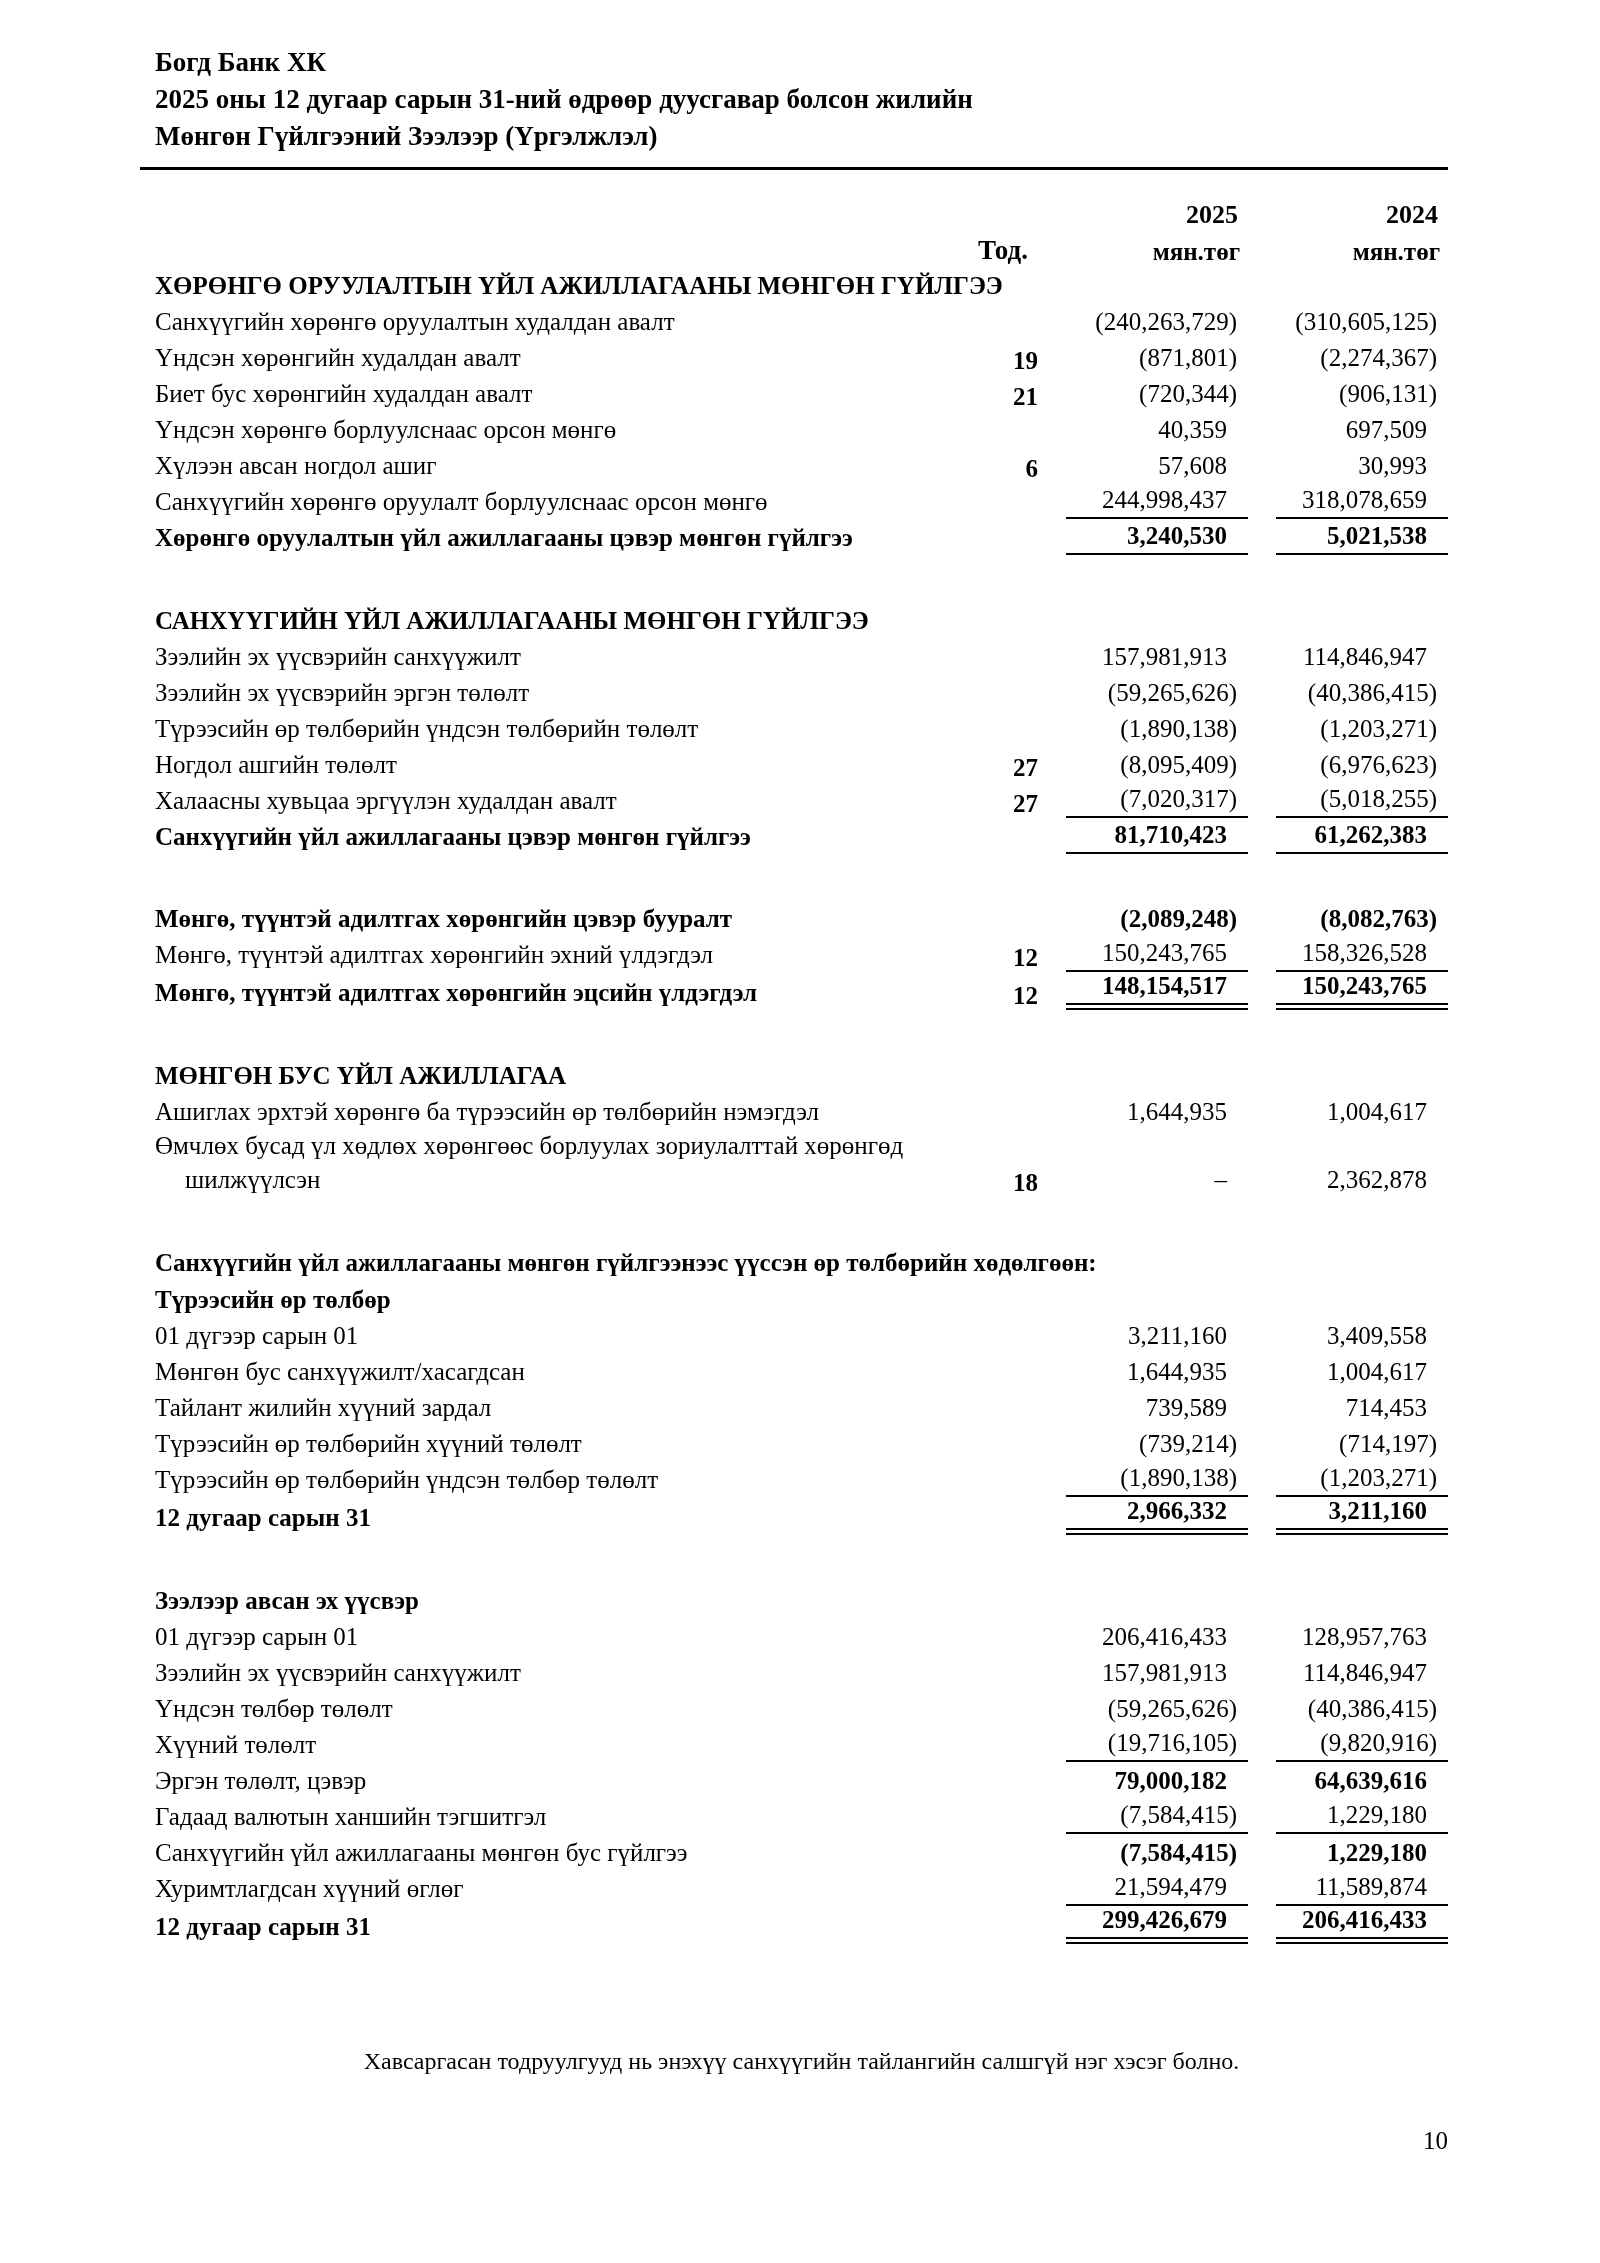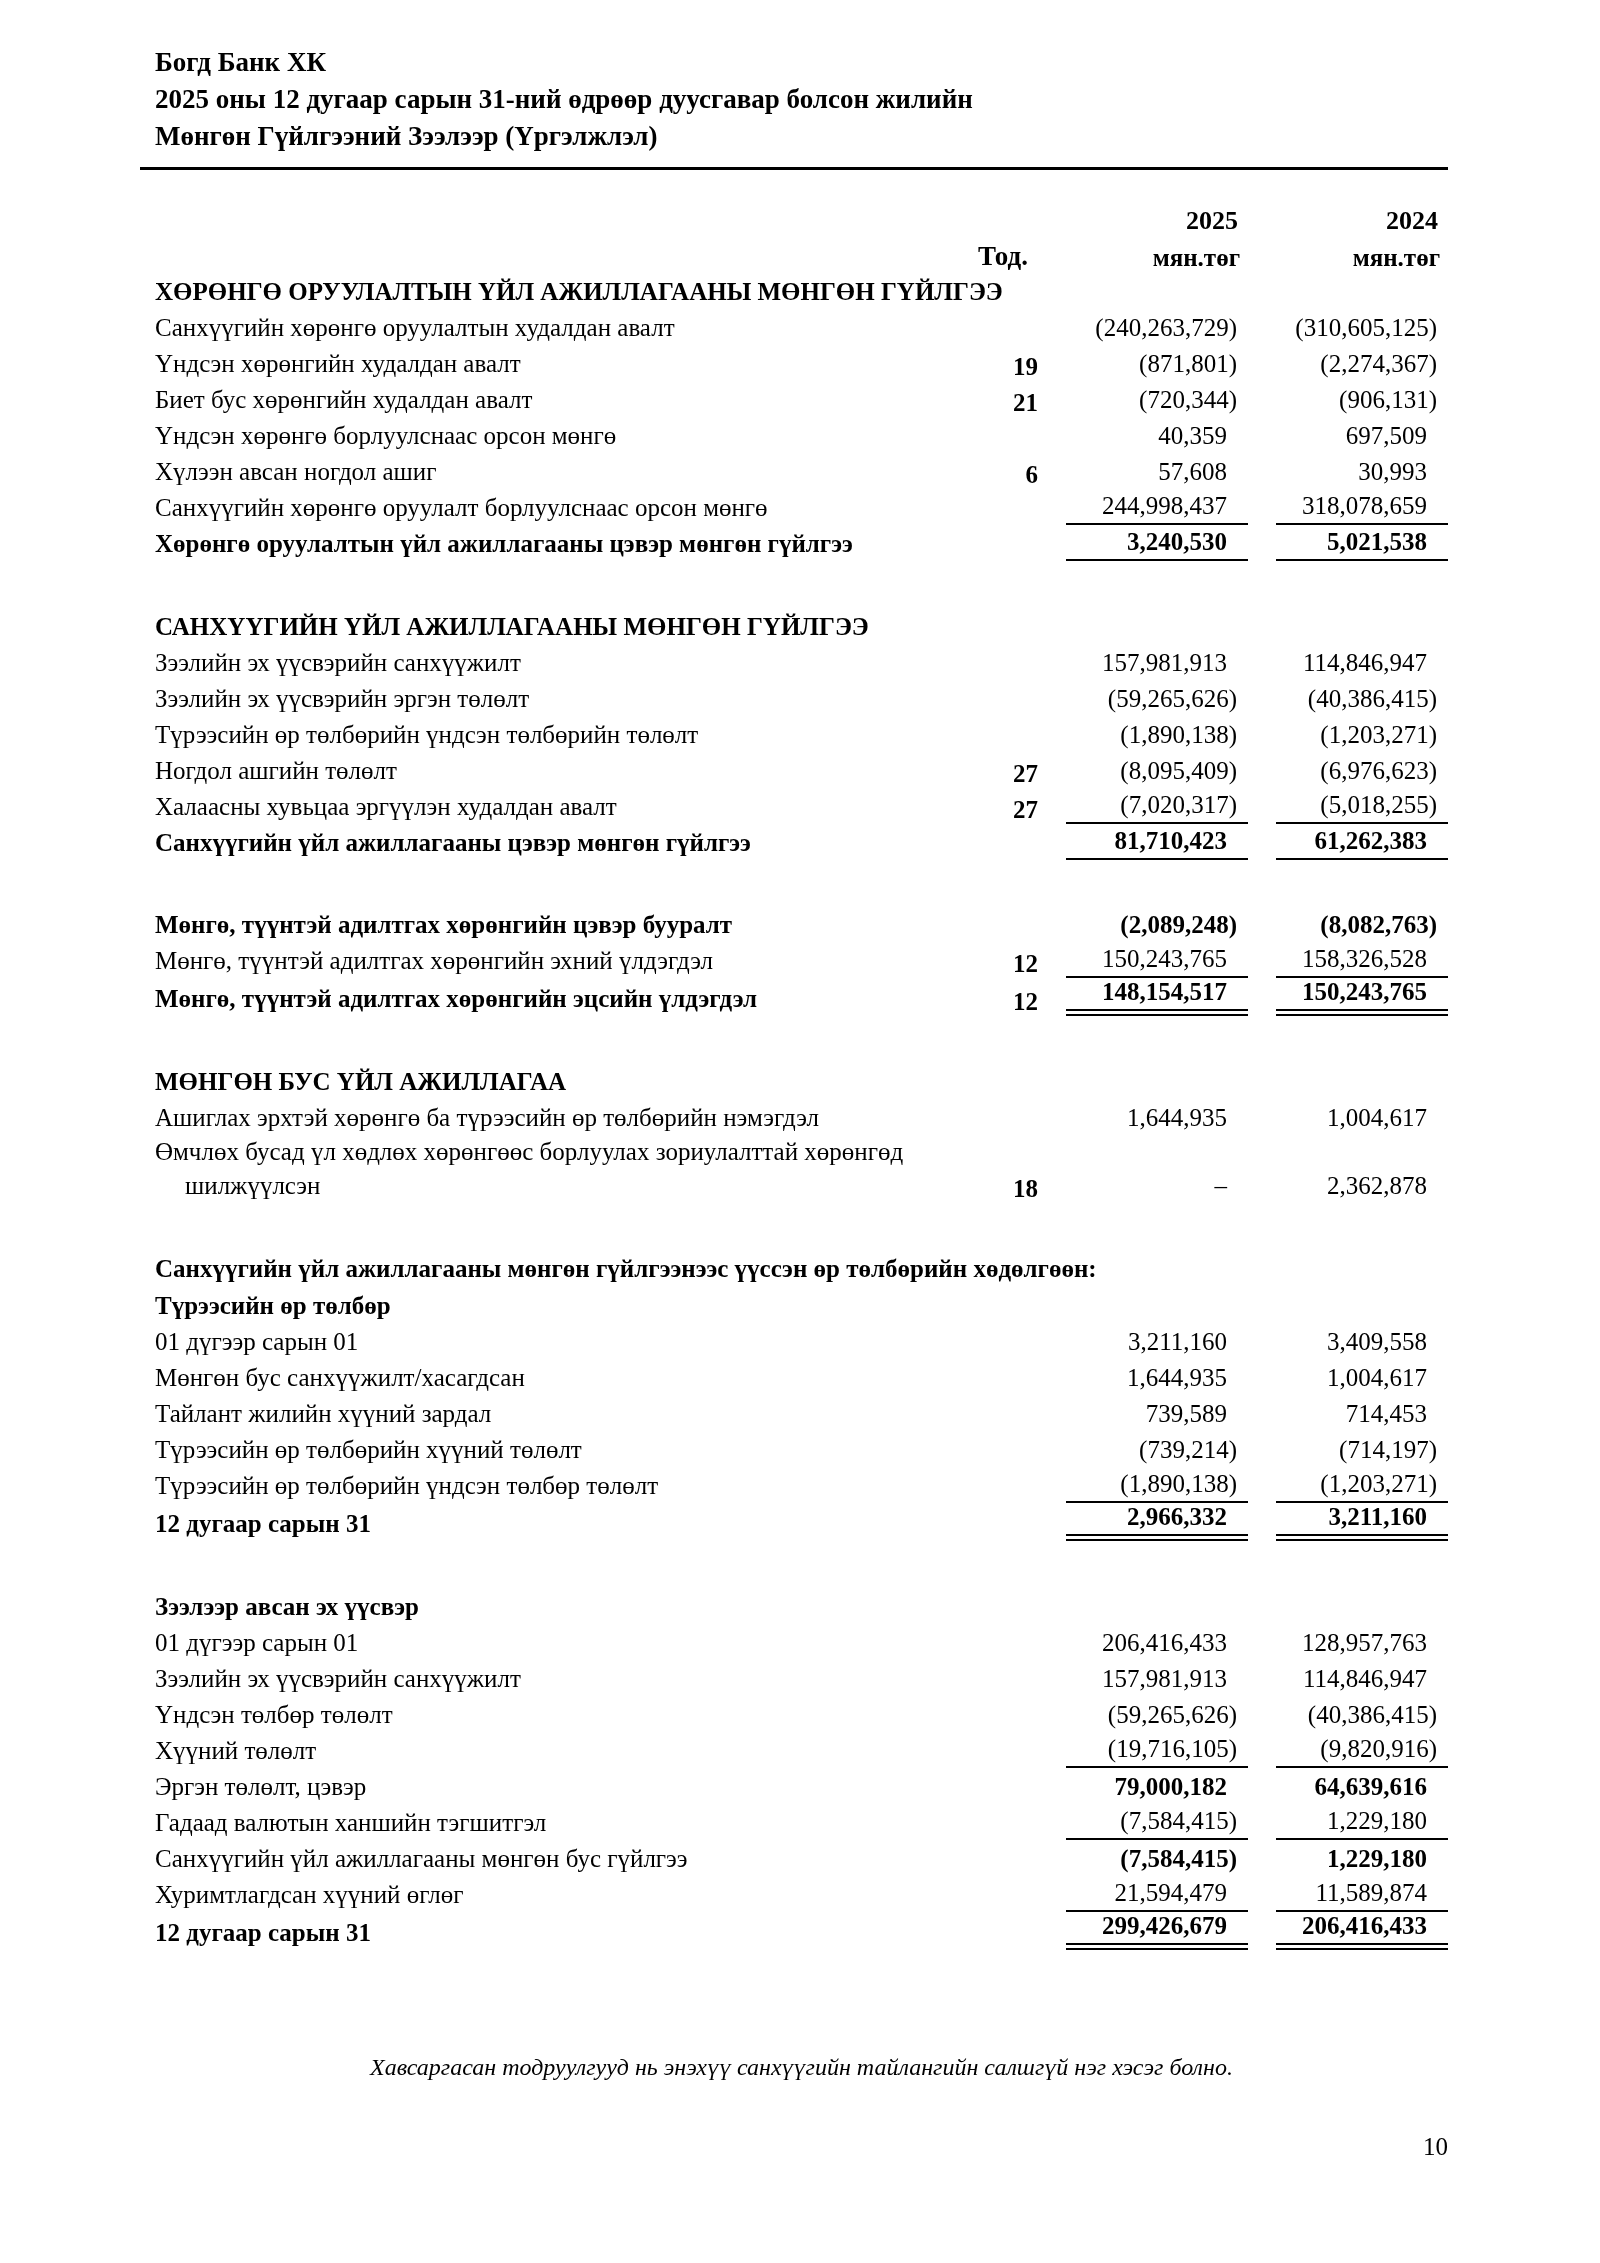--- a/index.html
+++ b/index.html
@@ -11,21 +11,21 @@
   .page{padding:44px 152px 0 155px;}
 
   
   .doc-header{font-weight:bold;font-size:27px;line-height:37px;}
   .rule{border-bottom:3px solid #000;margin-top:12px;margin-left:-15px;}
 
   
   .grid{display:grid;grid-template-columns:1fr 60px 182px 172px;column-gap:28px;}
 
   
-  .col-head{margin-top:30px;}
+  .col-head{margin-top:24px;}
   .col-head .grid{align-items:end;min-height:36px;}
   .year-cell{font-weight:bold;font-size:26px;text-align:right;padding-right:10px;}
   .unit-cell{font-weight:bold;font-size:25px;text-align:right;padding-right:8px;}
   .note-head{font-weight:bold;font-size:27px;}
 
   
   .row{align-items:end;min-height:36px;}
   .cell-label{font-size:25px;line-height:34px;}
   .cell-label .cont{padding-left:30px;}
   .cell-note{font-size:25px;font-weight:bold;text-align:right;align-self:end;}
@@ -34,21 +34,21 @@
   .cell-val.paren{padding-right:11px;}
   .ul-s{border-bottom:2px solid #000;}
   .ul-d{border-bottom:7px double #000;}
   .bold .cell-label{font-weight:bold;}
   .vbold .cell-val{font-weight:bold;}
 
   .sec{font-weight:bold;font-size:25px;min-height:37px;display:flex;align-items:flex-end;line-height:34px;}
   .gap{height:46px;}
 
   
-  .closing-note{margin-top:104px;text-align:center;font-style:italic;font-size:24px;}
+  .closing-note{margin-top:104px;text-align:center;font-size:24px;}
   .page-number{margin-top:52px;text-align:right;font-size:25px;}
 </style>
 </head>
 <body>
 
 <div class="page">
 
   <div class="doc-header">
     <div>Богд Банк ХК</div>
     <div>2025 оны 12 дугаар сарын 31-ний өдрөөр дуусгавар болсон жилийн</div>

